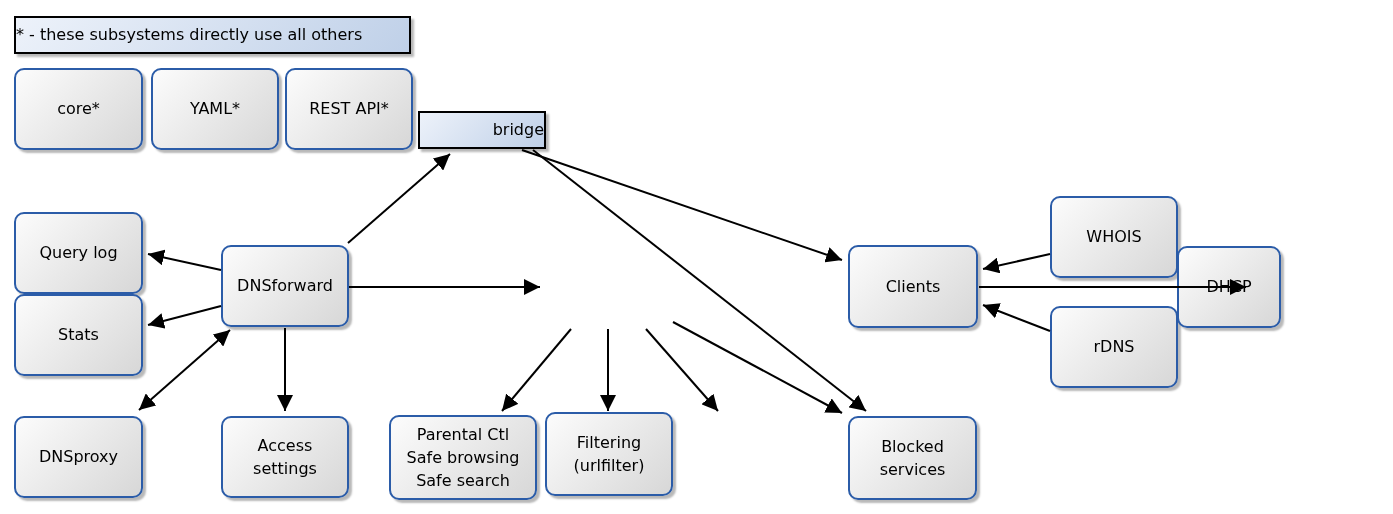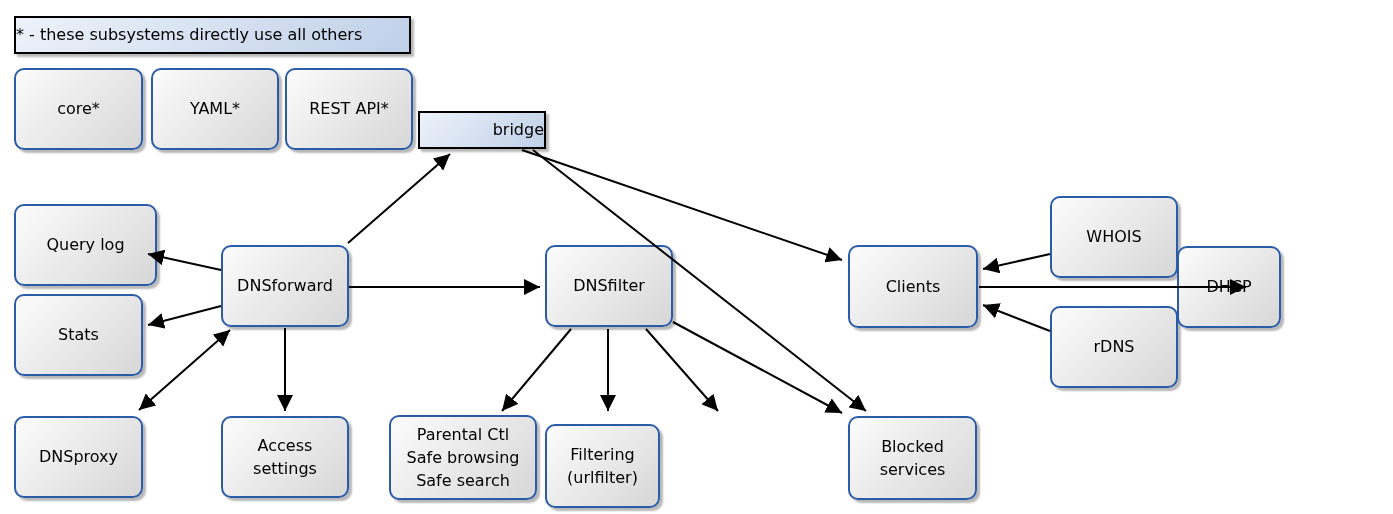--- a/index.html
+++ b/index.html
@@ -52,47 +52,44 @@
   <div class="node" style="left:151px;top:68px;width:128px;height:82px">
     <span class="label">YAML*</span>
   </div>
   <div class="node" style="left:285px;top:68px;width:128px;height:82px">
     <span class="label">REST API*</span>
   </div>
   <div class="node rect" style="left:418px;top:111px;width:128px;height:38px">
     <span class="label">bridge</span>
   </div>
 
-  <div class="node" style="left:14px;top:204px;width:143px;height:82px">
+  <div class="node" style="left:14px;top:212px;width:129px;height:82px">
     <span class="label">Query log</span>
   </div>
   <div class="node" style="left:14px;top:294px;width:129px;height:82px">
     <span class="label">Stats</span>
   </div>
   <div class="node" style="left:14px;top:416px;width:129px;height:82px">
     <span class="label">DNSproxy</span>
   </div>
 
   <div class="node" style="left:221px;top:245px;width:128px;height:82px">
     <span class="label">DNSforward</span>
   </div>
   <div class="node" style="left:221px;top:416px;width:128px;height:82px">
     <span class="label">Access
 settings</span>
   </div>
-  <div class="node" style="left:545px;top:245px;width:128px;height:82px">
-    <span class="label">DNSfilter</span>
-  </div>
 
   <div class="node" style="left:389px;top:415px;width:148px;height:85px">
     <span class="label">Parental Ctl
 Safe browsing
 Safe search</span>
   </div>
-  <div class="node" style="left:545px;top:424px;width:115px;height:84px">
+  <div class="node" style="left:545px;top:412px;width:128px;height:84px">
     <span class="label">Filtering
 (urlfilter)</span>
   </div>
   <div class="node" style="left:848px;top:416px;width:129px;height:84px">
     <span class="label">Blocked
 services</span>
   </div>
 
   <div class="node" style="left:848px;top:245px;width:130px;height:83px">
     <span class="label">Clients</span>

